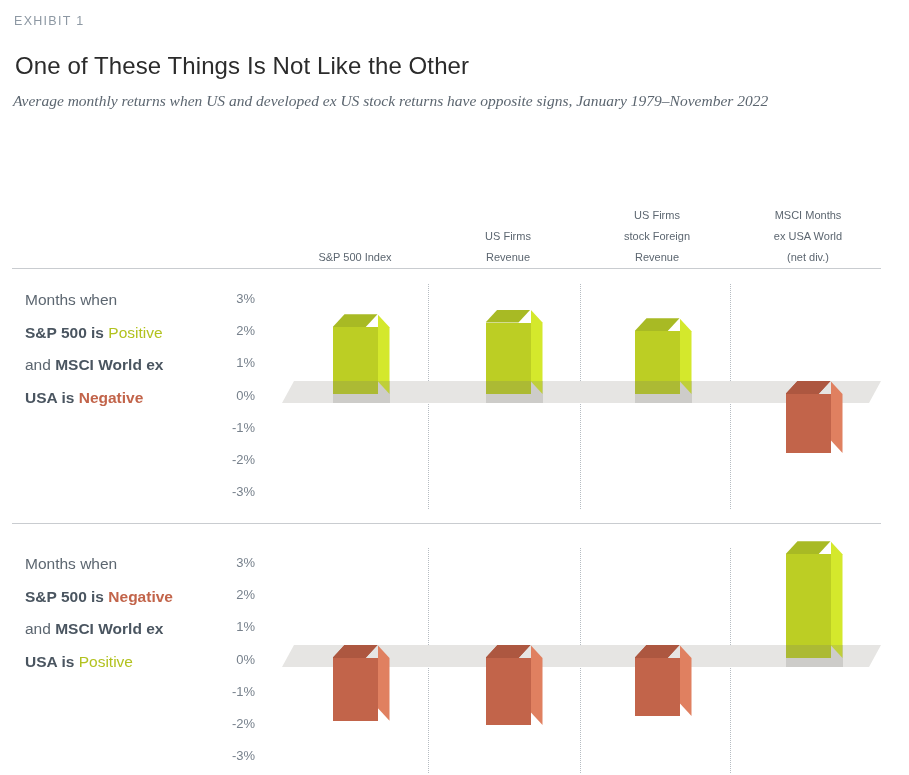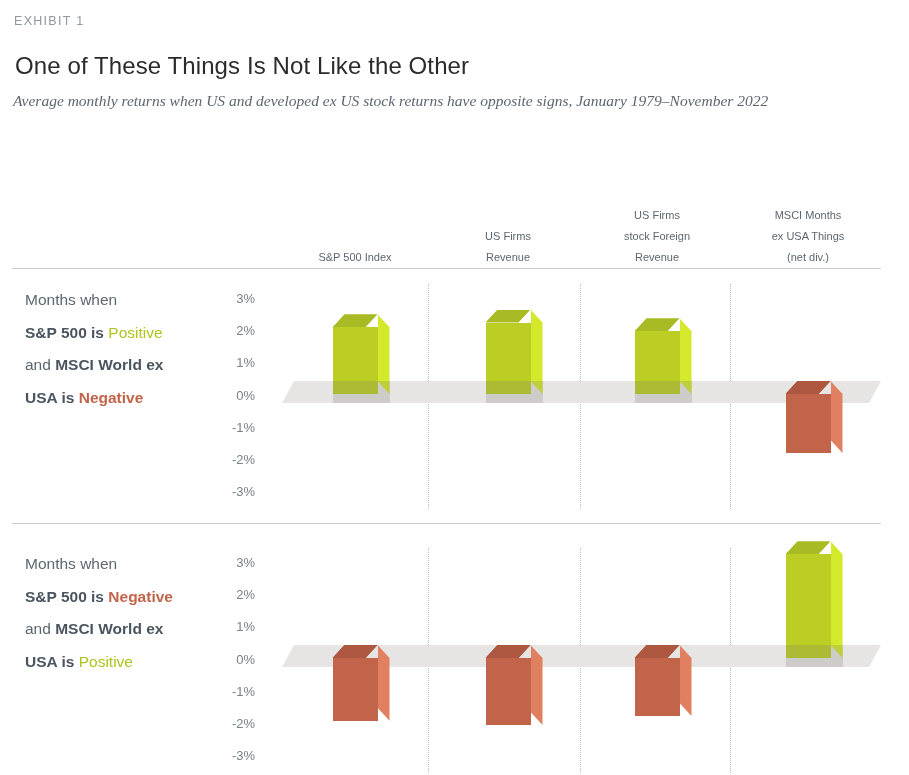--- a/index.html
+++ b/index.html
@@ -82,21 +82,21 @@
       <div>US Firms</div>
       <div>Revenue</div>
     </div>
     <div class="col-header" style="left: 577px; width: 160px;">
       <div>US Firms</div>
       <div>stock Foreign</div>
       <div>Revenue</div>
     </div>
     <div class="col-header" style="left: 728px; width: 160px;">
       <div>MSCI Months</div>
-      <div>ex USA Things</div>
+      <div>ex USA World</div>
       <div>(net div.)</div>
     </div>
   </div>
 <div class="header-rule"></div>
 <div class="panel-rule"></div>
 
 <div class="panel" id="panel-0" style="top: 0px; height: 775px;">
     <div class="row-label" style="top: 284px;">
       <div><span>Months when</span></div>
       <div><span class="em">S&amp;P 500 is </span><span class="pos">Positive</span></div>

